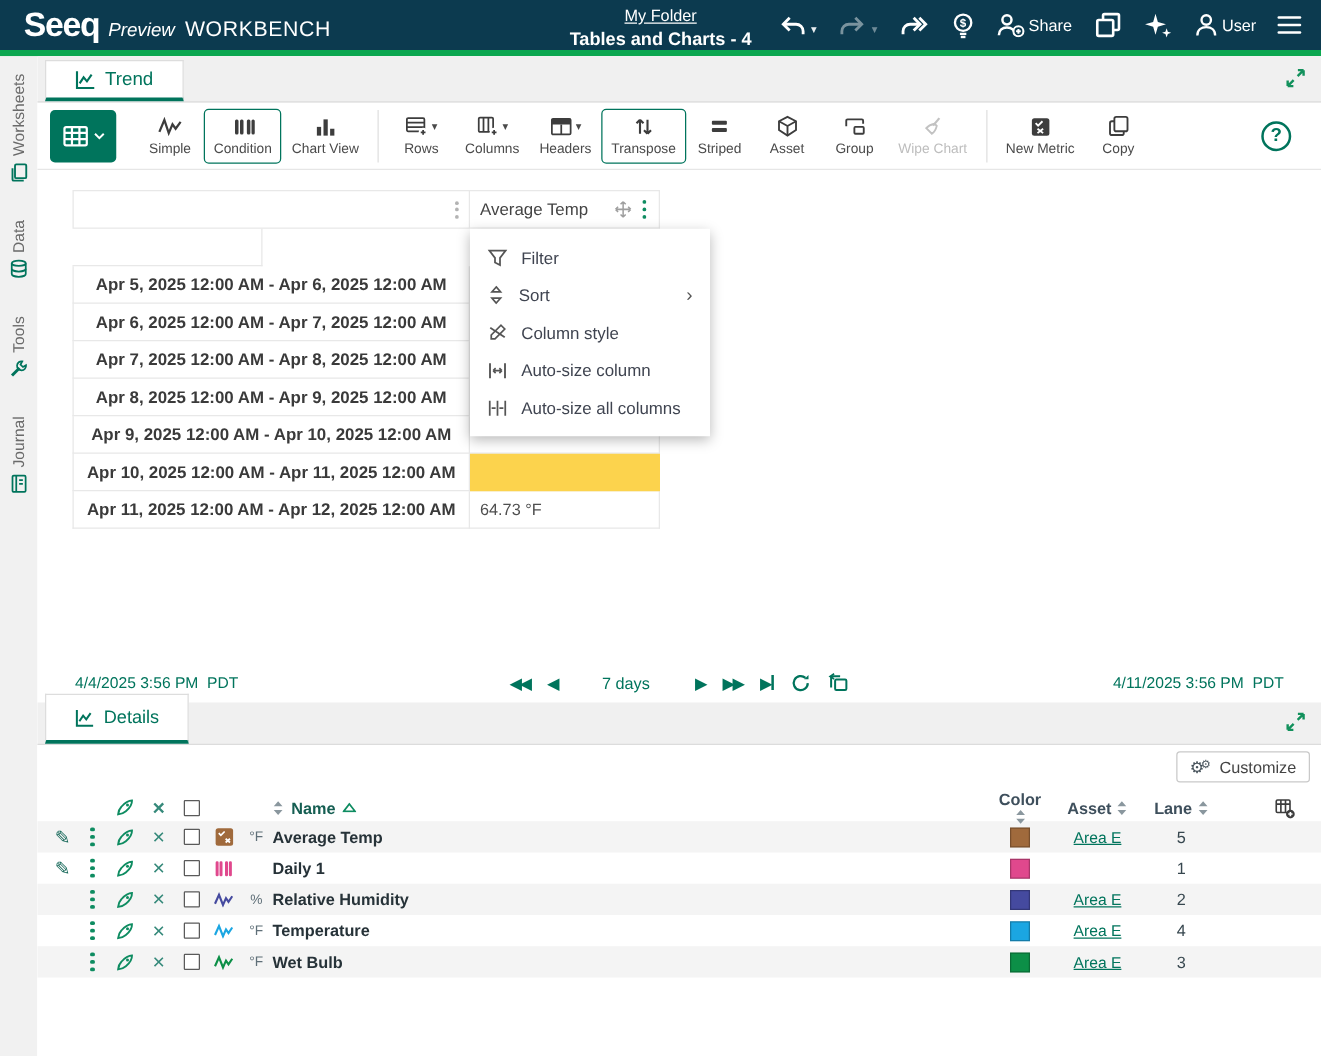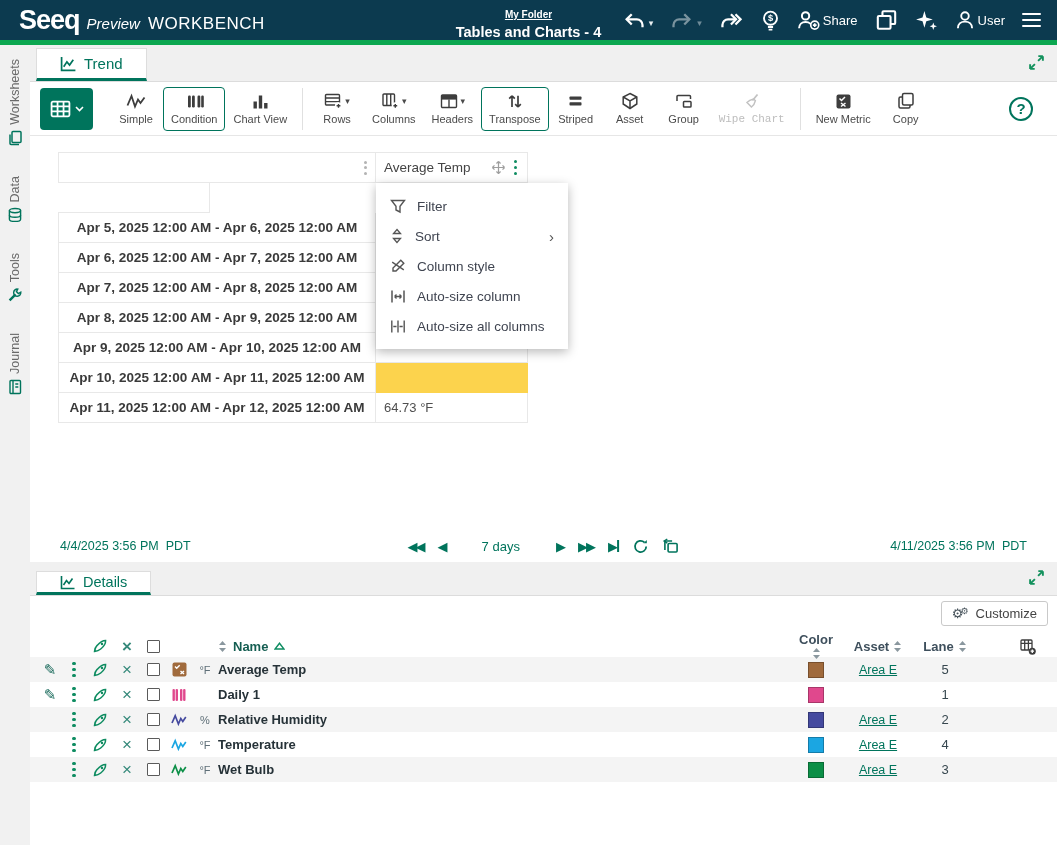--- a/index.html
+++ b/index.html
@@ -7,21 +7,21 @@
   body { font-family:"Liberation Sans", sans-serif; background:#fff; overflow:hidden; }
   .app { width:1057px; height:845px; position:relative; display:flex; flex-direction:column; }
 
   
   .topbar { height:40px; background:#0c3a4f; color:#fff; display:flex; align-items:center; position:relative; flex:0 0 auto; }
   .logo-area { display:flex; align-items:baseline; padding-left:19px; white-space:nowrap; }
   .logo { font-size:27px; font-weight:bold; letter-spacing:-1px; }
   .preview { font-style:italic; font-size:15px; margin-left:7px; }
   .product { font-size:17px; margin-left:8px; letter-spacing:.5px; }
   .doc-title { position:absolute; left:50%; transform:translateX(-50%); top:3px; text-align:center; line-height:1.25; }
-  .doc-title a { color:#fff; font-size:10px; font-weight:bold; text-decoration:underline; cursor:pointer; }
+  .doc-title a { color:#fff; font-size:13px; font-weight:normal; text-decoration:underline; cursor:pointer; }
   .doc-title .title { font-size:14.5px; font-weight:bold; }
   .top-actions { margin-left:auto; display:flex; align-items:center; gap:17px; padding-right:16px; }
   .ta { display:flex; align-items:center; gap:3px; color:#fff; font-size:13px; cursor:pointer; }
   .ta svg { display:block; }
   .dim { opacity:.45; }
   .caret-sm { font-size:9px; color:#e8eef1; margin-top:6px; }
   .burger { display:flex; flex-direction:column; gap:3.5px; }
   .burger span { width:19px; height:2.5px; background:#fff; border-radius:1px; }
 
   .accent-bar { height:5px; background:#0ca750; flex:0 0 auto; }
@@ -38,21 +38,21 @@
   .tabstrip { background:#f0f0f0; border-bottom:1px solid #dcdcdc; height:37px; display:flex; align-items:flex-end; padding:0 12px 0 6px; position:relative; flex:0 0 auto; }
   .tab { background:#fff; height:33px; display:flex; align-items:center; gap:7px; padding:0 23px; border:1px solid #ddd; border-bottom:3px solid #00745c; color:#00745c; font-size:15px; cursor:pointer; }
   .expand { position:absolute; right:12px; top:9px; cursor:pointer; }
 
   
   .toolbar { height:54px; display:flex; align-items:center; padding:4px 10px; border-bottom:1px solid #e6e6e6; flex:0 0 auto; }
   .tb-main { width:53px; height:42px; background:#00745c; border-radius:4px; display:flex; align-items:center; justify-content:center; gap:4px; margin-right:16px; cursor:pointer; flex:0 0 auto; }
   .tb-btn { min-width:54px; height:44px; display:flex; flex-direction:column; align-items:center; justify-content:center; gap:3px; font-size:11px; color:#4a4a4a; border:1px solid transparent; border-radius:4px; padding:0 7px; cursor:pointer; white-space:nowrap; }
   .tb-btn .irow { display:flex; align-items:center; gap:2px; height:18px; }
   .tb-btn.selected { border-color:#00745c; }
-  .tb-btn.disabled { color:#bdbdbd; cursor:default;font-family:Liberation Mono, monospace; }
+  .tb-btn.disabled { color:#bdbdbd; cursor:default; }
   .tb-sep { width:1px; height:42px; background:#e0e0e0; margin:0 7px; flex:0 0 auto; }
   .tb-caret { font-size:9px; color:#4a4a4a; }
   .help { margin-left:auto; width:24px; height:24px; border:2px solid #00745c; border-radius:50%; color:#00745c; font-weight:bold; font-size:15px; display:flex; align-items:center; justify-content:center; cursor:pointer; margin-right:14px; }
 
   
   .canvas { position:relative; height:394px; flex:0 0 auto; }
   .ttable { position:absolute; left:28px; top:16px; width:470px; }
   .trow { display:flex; height:30px; }
   .thead-row { height:31px; }
   .c-date { width:318px; border:1px solid #e8e8e8; border-top:none; display:flex; align-items:center; justify-content:center; font-size:13.5px; font-weight:bold; color:#3a3a3a; }
@@ -499,21 +499,21 @@
                 <path d="M10 3 H4 a1.2 1.2 0 0 0 -1.2 1.2 V12" fill="none" stroke="#00745c" stroke-width="1.6"></path>
                 <rect x="6" y="5.5" width="9" height="8.5" rx="1" fill="none" stroke="#00745c" stroke-width="1.6"></rect>
                 <path d="M5.2 1 L2 3.1 5.2 5.2" fill="none" stroke="#00745c" stroke-width="1.4"></path>
               </svg>
           </span>
         </div>
         <span style="margin-left:auto;"><span>4/11/2025 3:56 PM</span>&nbsp;&nbsp;<span>PDT</span></span>
       </div>
 
       <div class="tabstrip" style="height:34px;">
-        <div class="tab" style="height:24px; font-size:14.5px;">
+        <div class="tab" style="height:40px; font-size:14.5px;">
           <svg width="16" height="15" viewBox="0 0 16 15">
               <path d="M1.5 1 v12.5 h13" fill="none" stroke="#00745c" stroke-width="1.6"></path>
               <path d="M3.5 10 l3-4.5 2.5 3 3.5-5" fill="none" stroke="#00745c" stroke-width="1.6"></path>
             </svg>
           <span>Details</span>
         </div>
         <span class="expand" style="top:7px;">
           <svg width="17" height="17" viewBox="0 0 16 16">
               <path d="M9.5 6.5 L14 2 M14 2 h-4.3 M14 2 v4.3 M6.5 9.5 L2 14 M2 14 h4.3 M2 14 v-4.3" fill="none" stroke="#12915c" stroke-width="1.8"></path>
             </svg>

